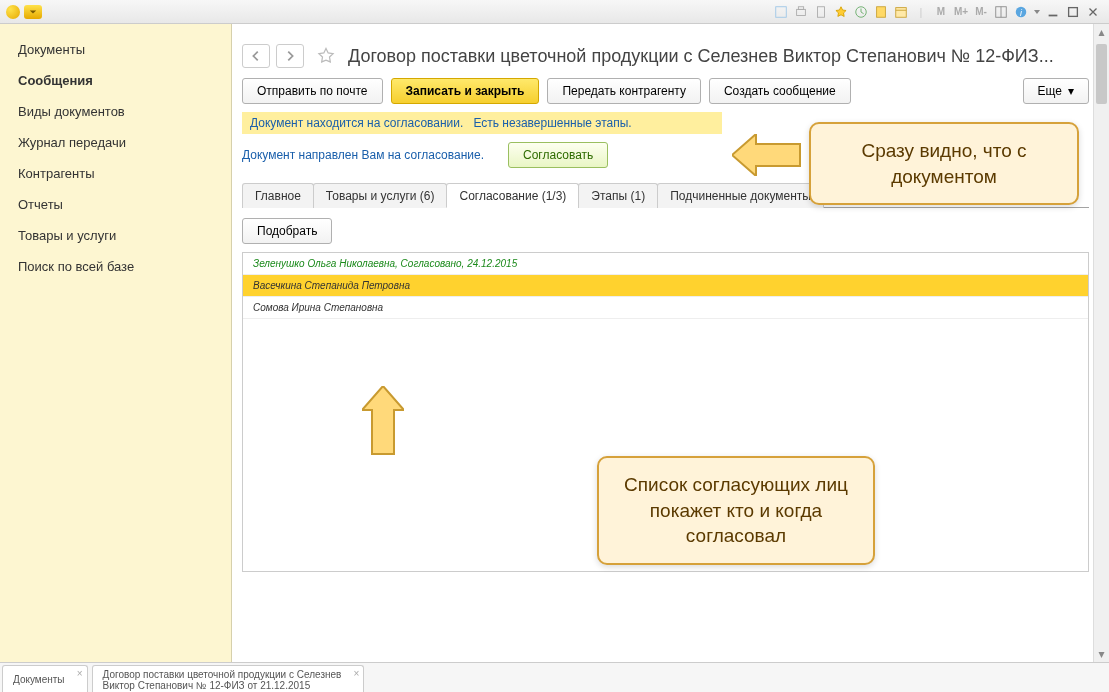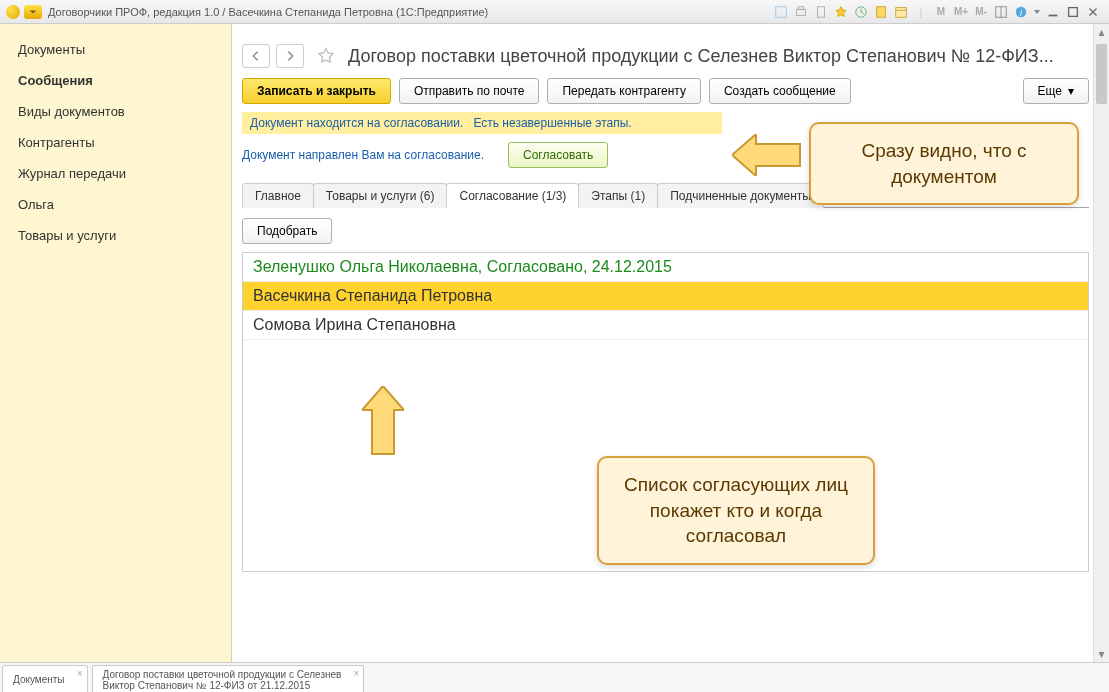--- a/index.html
+++ b/index.html
@@ -46,21 +46,21 @@
   .status2 { display:flex; align-items:center; gap:24px; margin-bottom: 10px; }
   .status2 .msg { color:#1a5fab; }
   .btn.green { background:linear-gradient(#fdfff0,#e9f6c5); border-color:#9abf60; color:#2e6b00; }
 
   .tabs { display:flex; border-bottom:1px solid #a3a3a3; margin: 4px 20px 0 10px; }
   .tab { padding:5px 12px 4px; border:1px solid #ccc; border-bottom:none; margin-right:-1px; background:#f3f3f3; font-size:12px; cursor:pointer; position:relative; top:1px; border-radius:3px 3px 0 0; }
   .tab.active { background:#fff; border-bottom:1px solid #fff; }
 
   .tab-body { margin: 10px 20px 0 10px; }
   .list-box { border:1px solid #ccc; margin-top:8px; height: 320px; background:#fff; }
-  .list-row { padding:5px 10px; border-bottom:1px solid #eee; font-size:16px; }
+  .list-row { padding:5px 10px; border-bottom:1px solid #eee; font-size:10px;font-style:italic; }
   .list-row.done { color:#1b8a1b; }
   .list-row.current { background:#ffd22e; font-weight: 400; }
 
   .callout { position:absolute; background:#fff3d9; border:2px solid #d6a13a; border-radius:10px; box-shadow:0 2px 6px rgba(0,0,0,.15); padding:14px 22px; font-size:19px; color:#5b3a00; text-align:center; line-height:1.35; }
   .callout.c1 { top: 98px; right: 30px; width: 270px; }
   .callout.c2 { top: 432px; left: 365px; width: 278px; }
 
   .big-arrow { position:absolute; }
   .big-arrow svg { display:block; }
 
@@ -71,21 +71,20 @@
 </head>
 <body>
 
 <div class="titlebar">
   <div class="appicon"></div>
   <div class="navdrop">
     <svg viewBox="0 0 10 10">
         <path d="M1 3 L5 7 L9 3" fill="#7a5b00"></path>
       </svg>
   </div>
-  <div class="title-text">Договорчики ПРОФ, редакция 1.0 / Васечкина Степанида Петровна  (1С:Предприятие)</div>
   <div class="spacer"></div>
   <div class="ticon">
       <svg viewBox="0 0 16 16">
         <rect x="2" y="2" width="12" height="12" fill="none" stroke="#9cc6e6"></rect>
       </svg>
     </div>
   <div class="ticon">
       <svg viewBox="0 0 16 16">
         <rect x="3" y="5" width="10" height="7" fill="none" stroke="#aaa"></rect>
         <rect x="5" y="2" width="6" height="3" fill="none" stroke="#aaa"></rect>
@@ -154,24 +153,25 @@
         <path d="M4 4l8 8M12 4l-8 8" stroke="#666" stroke-width="1.5"></path>
       </svg>
     </div>
 </div>
 
 <div class="app-body">
   <div class="sidebar" id="sidebar">
       <div class="item">Документы</div>
       <div class="item active">Сообщения</div>
       <div class="item">Виды документов</div>
+      <div class="item">Журнал передачи</div>
       <div class="item">Контрагенты</div>
-      <div class="item">Журнал передачи</div>
-      <div class="item">Ольга</div>
+      <div class="item">Отчеты</div>
       <div class="item">Товары и услуги</div>
+      <div class="item">Поиск по всей базе</div>
     </div>
 
   <div class="main">
 
     <div class="doc-header">
       <div class="nav-btn">
           <svg viewBox="0 0 16 16">
             <path d="M10 3 L5 8 L10 13"></path>
           </svg>
         </div>
@@ -182,22 +182,22 @@
         </div>
       <div class="star">
           <svg viewBox="0 0 24 24">
             <path d="M12 3l2.6 5.3 5.9.9-4.3 4.1 1 5.8L12 16.9 6.8 19.1l1-5.8L3.5 9.2l5.9-.9z"></path>
           </svg>
         </div>
       <div class="doc-title">Договор поставки цветочной продукции с Селезнев Виктор Степанович № 12-ФИЗ...</div>
     </div>
 
     <div class="cmdbar">
+      <button class="btn">Отправить по почте</button>
       <button class="btn primary">Записать и закрыть</button>
-      <button class="btn">Отправить по почте</button>
       <button class="btn">Передать контрагенту</button>
       <button class="btn">Создать сообщение</button>
       <button class="btn more">
           <span>Еще</span>
           <span class="caret">▾</span>
         </button>
     </div>
 
     <div class="status-wrap">
       <div class="status1">

